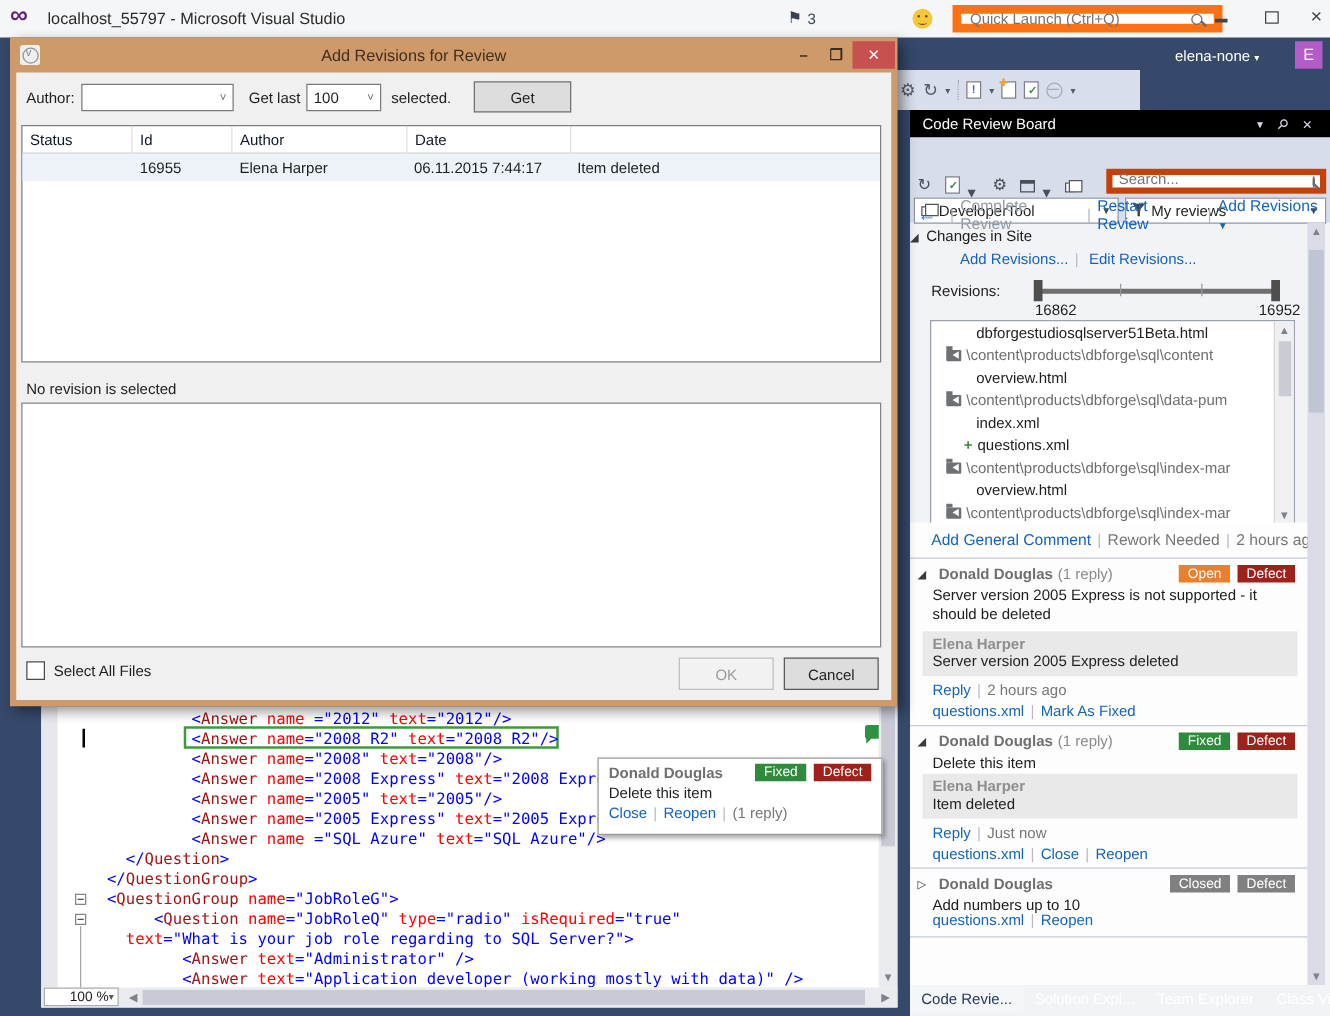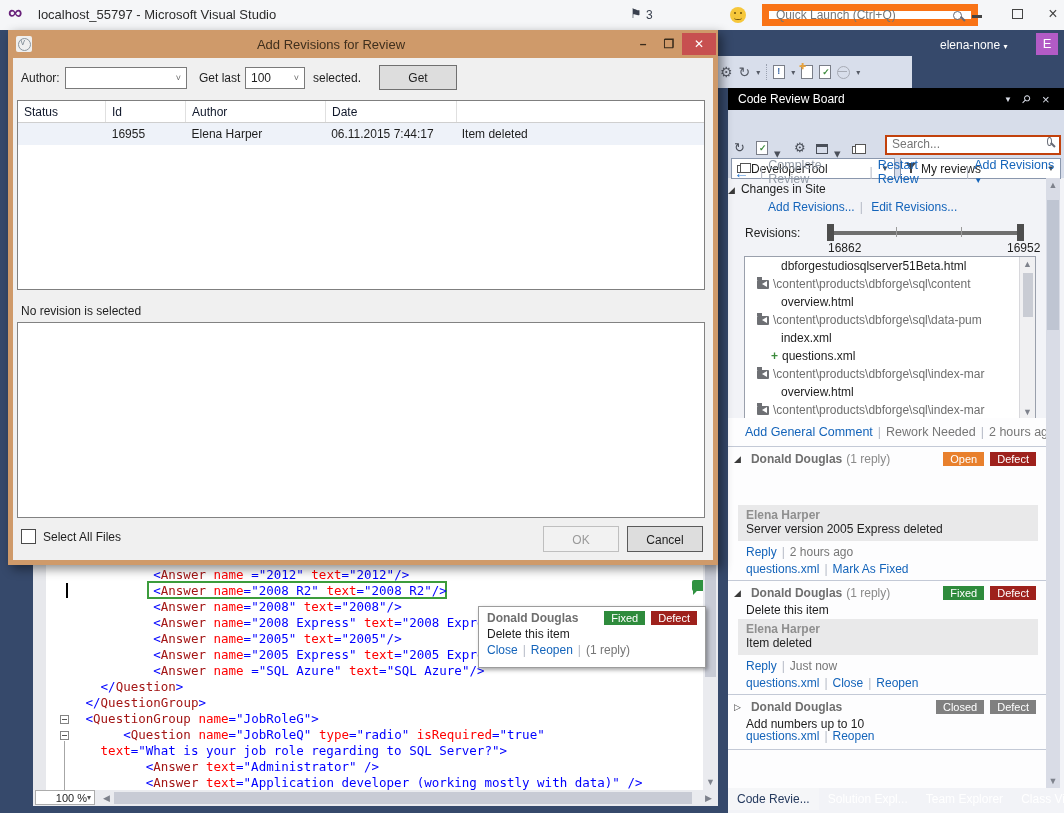--- a/index.html
+++ b/index.html
@@ -61,21 +61,21 @@
 .badge{color:#fff;font-size:11px;padding:1px 7px;margin-left:6px}
 .lnk{color:#1464BA}
 .meta{color:#767676}
 .pipe{color:#B5BAC6;margin:0 5px}
 
 .panel{position:absolute;left:728px;top:88px;width:336px;height:725px;background:#F2F3F7}
 .phead{position:absolute;left:0;top:0;width:336px;height:22px;background:#000000;color:#fff;display:flex;align-items:center;padding-left:10px}
 .phead .ic{position:absolute;color:#D8DCE6;font-size:11px}
 .ptool{position:absolute;left:0;top:22px;width:336px;height:68px;background:#D7DDEA}
 .pt-ic{position:absolute;top:30px;color:#4A4F59;font-size:13px}
-.searchbox{position:absolute;left:157px;top:25px;width:176px;height:20px;background:#fff;border:2px solid #c2410c;display:flex;align-items:flex-start}
+.searchbox{position:absolute;left:157px;top:25px;width:176px;height:20px;background:#fff;border:5px solid #c2410c;display:flex;align-items:flex-end}
 .searchbox input{flex:1;border:none;outline:none;font:12px "Liberation Sans",sans-serif;color:#838383;padding-left:5px;background:transparent}
 .combo{position:absolute;height:21px;background:#fff;border:1px solid #8A97AD;display:flex;align-items:center;padding:0 5px;gap:5px}
 .combo .arr{margin-left:auto;font-size:8px;color:#444}
 .ico-wins{width:9px;height:8px;border:1px solid #555;position:relative;background:#fff}
 .ico-wins:before{content:"";position:absolute;left:2px;top:-3px;width:9px;height:8px;border:1px solid #555;background:#fff}
 .funnel{width:0;height:0;border:5px solid transparent;border-top:6px solid #444;position:relative;display:inline-block}
 .funnel:after{content:"";position:absolute;left:-1px;top:-2px;width:2px;height:6px;background:#444}
 .actions{position:absolute;left:6px;top:70px;display:flex;align-items:center;font-size:12.5px}
 .backarrow{color:#2F7CD3;font-weight:bold;font-size:15px;margin-right:6px}
 .disabledlnk{color:#929AA5}
@@ -313,20 +313,21 @@
         <div class="comment" style="top: 358px; height: 134px;">
           <div class="chead">
             <span class="tri">◢</span>
             <span class="cauthor">Donald Douglas</span>
             <span class="creplies">(1 reply)</span>
             <span class="cbadges">
               <span class="badge" style="background: rgb(232, 128, 45);">Open</span>
               <span class="badge" style="background: rgb(158, 33, 28);">Defect</span>
             </span>
           </div>
+          <div class="ctext">Server version 2005 Express is not supported - it should be deleted</div>
           <div class="creply" style="top: 58px;">
             <div class="ra">Elena Harper</div>
             <div>Server version 2005 Express deleted</div>
           </div>
           <div class="cfoot" style="top: 98px;">
             <span class="lnk">Reply</span>
             <span class="pipe">|</span>
             <span class="meta">2 hours ago</span>
           </div>
           <div class="cfoot" style="top: 115px;">

